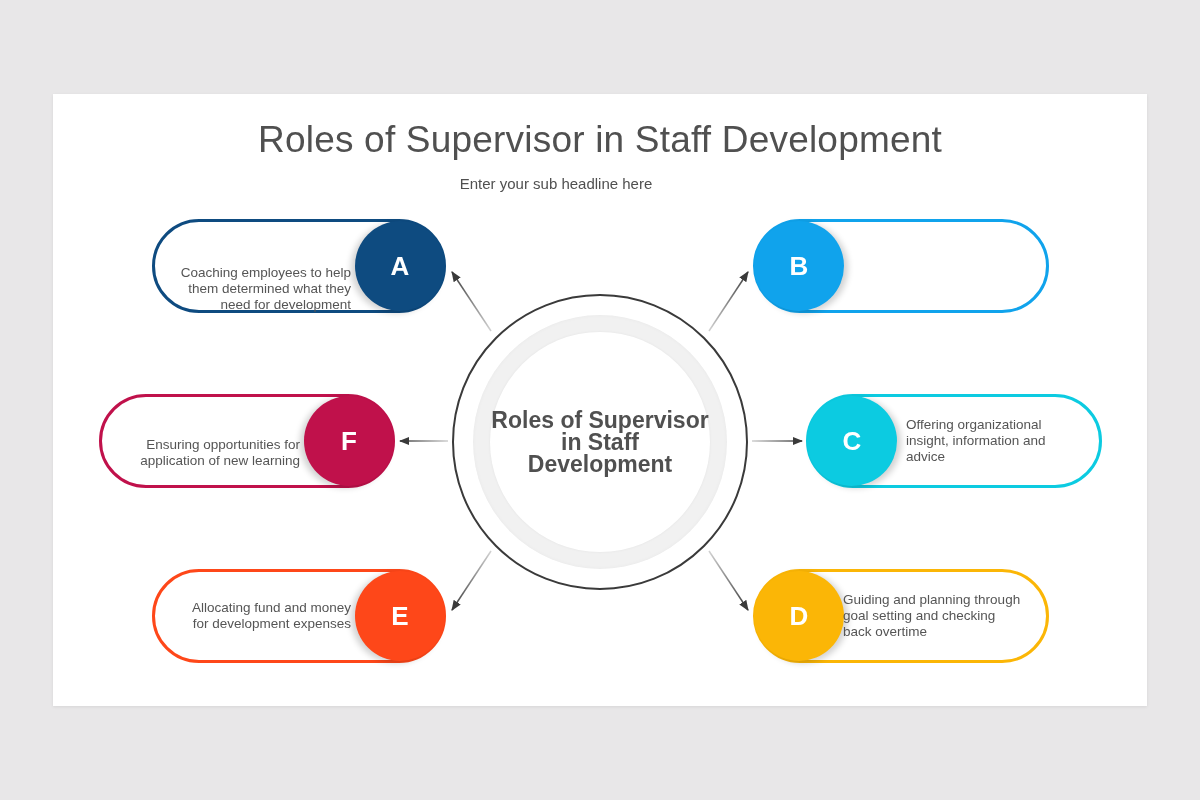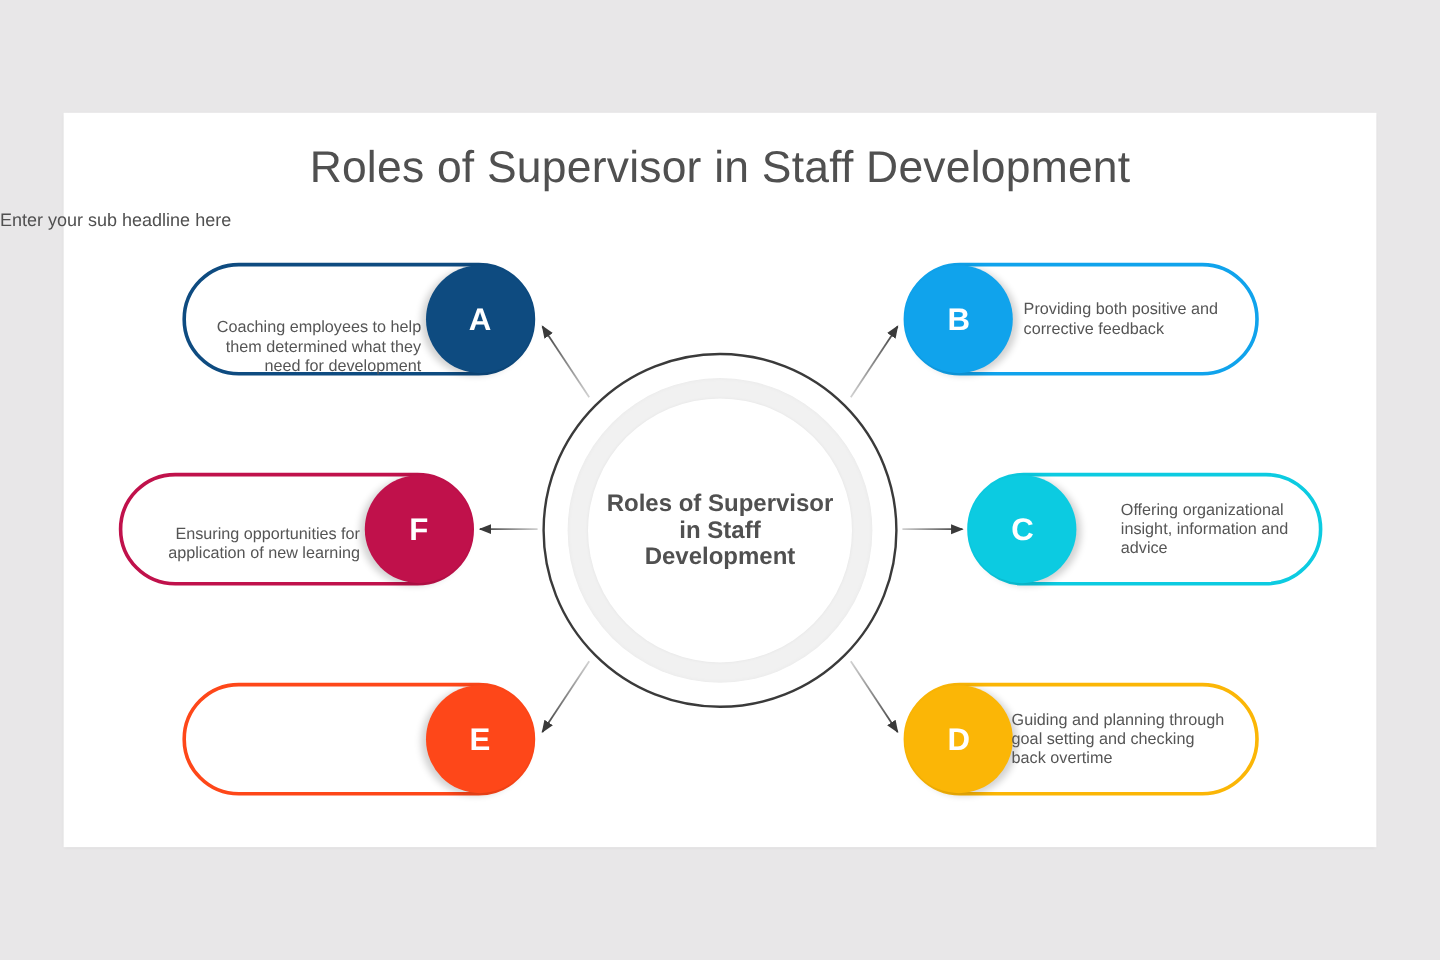--- a/index.html
+++ b/index.html
@@ -23,20 +23,21 @@
     text-align: center;
     font-size: 37px;
     color: #505050;
     font-weight: 400;
     letter-spacing: 0.2px;
   }
   .subtitle {
     position: absolute;
     left: 0; width: 1112px;
     top: 175px;
+    text-align: center;
     font-size: 15px;
     color: #505050;
   }
   
   .pill {
     position: absolute;
     height: 94px;
     border-radius: 47px;
     border: 3px solid;
     background: #fff;
@@ -83,21 +84,21 @@
     position: absolute;
     left: 490px; top: 332px;
     width: 220px; height: 220px;
     border-radius: 50%;
     background: #fff;
     box-shadow: 0 0 3px rgba(0,0,0,0.06);
     display: flex; align-items: center; justify-content: center;
     text-align: center;
   }
   .center-text {
-    font-size: 20px;
+    font-size: 23px;
     font-weight: 700;
     line-height: 22px;
     color: #505050;
     white-space: pre-line;
   }
   svg.arrows { position: absolute; left: 0; top: 0; }
 </style>
 </head>
 <body>
 
@@ -154,39 +155,39 @@
 
 <div class="pill left" style="left:152px; top:219px; width:294px; border-color:#0e4b80;">
   <div class="pill-text" style="left:18px; width:178px; white-space:pre-line;margin-top:45px;">Coaching employees to help
 them determined what they
 need for development</div>
   <div class="badge" style="right:-2px; top:-1px; background:#0e4b80;">A</div>
 </div>
 
 <div class="pill right" style="left:753px; top:219px; width:296px; border-color:#10a3ec;">
   <div class="badge" style="left:-2px; top:-1px; background:#10a3ec;">B</div>
-  <div class="pill-text" style="left:97px; width:190px; white-space:pre-line;">Providing both positive and
-corrective feedback</div>
 </div>
 
 <div class="pill right" style="left:806px; top:394px; width:296px; border-color:#0ccbe1;">
   <div class="badge" style="left:-2px; top:-1px; background:#0ccbe1;">C</div>
-  <div class="pill-text" style="left:97px; width:190px; white-space:pre-line;margin-left:28px;">Offering organizational
+  <div class="pill-text" style="left:97px; width:190px; white-space:pre-line;">Offering organizational
 insight, information and
 advice</div>
 </div>
 
 <div class="pill right" style="left:753px; top:569px; width:296px; border-color:#fbb606;">
   <div class="badge" style="left:-2px; top:-1px; background:#fbb606;">D</div>
   <div class="pill-text" style="left:87px; width:190px; white-space:pre-line;">Guiding and planning through
 goal setting and checking
 back overtime</div>
 </div>
 
 <div class="pill left" style="left:152px; top:569px; width:294px; border-color:#fe4719;">
+  <div class="pill-text" style="left:18px; width:178px; white-space:pre-line;">Allocating fund and money
+for development expenses</div>
   <div class="badge" style="right:-2px; top:-1px; background:#fe4719;">E</div>
 </div>
 
 <div class="pill left" style="left:99px; top:394px; width:296px; border-color:#c0114b;">
   <div class="pill-text" style="left:18px; width:180px; white-space:pre-line;margin-top:24px;">Ensuring opportunities for
 application of new learning</div>
   <div class="badge" style="right:-2px; top:-1px; background:#c0114b;">F</div>
 </div>
 
 </body></html>

